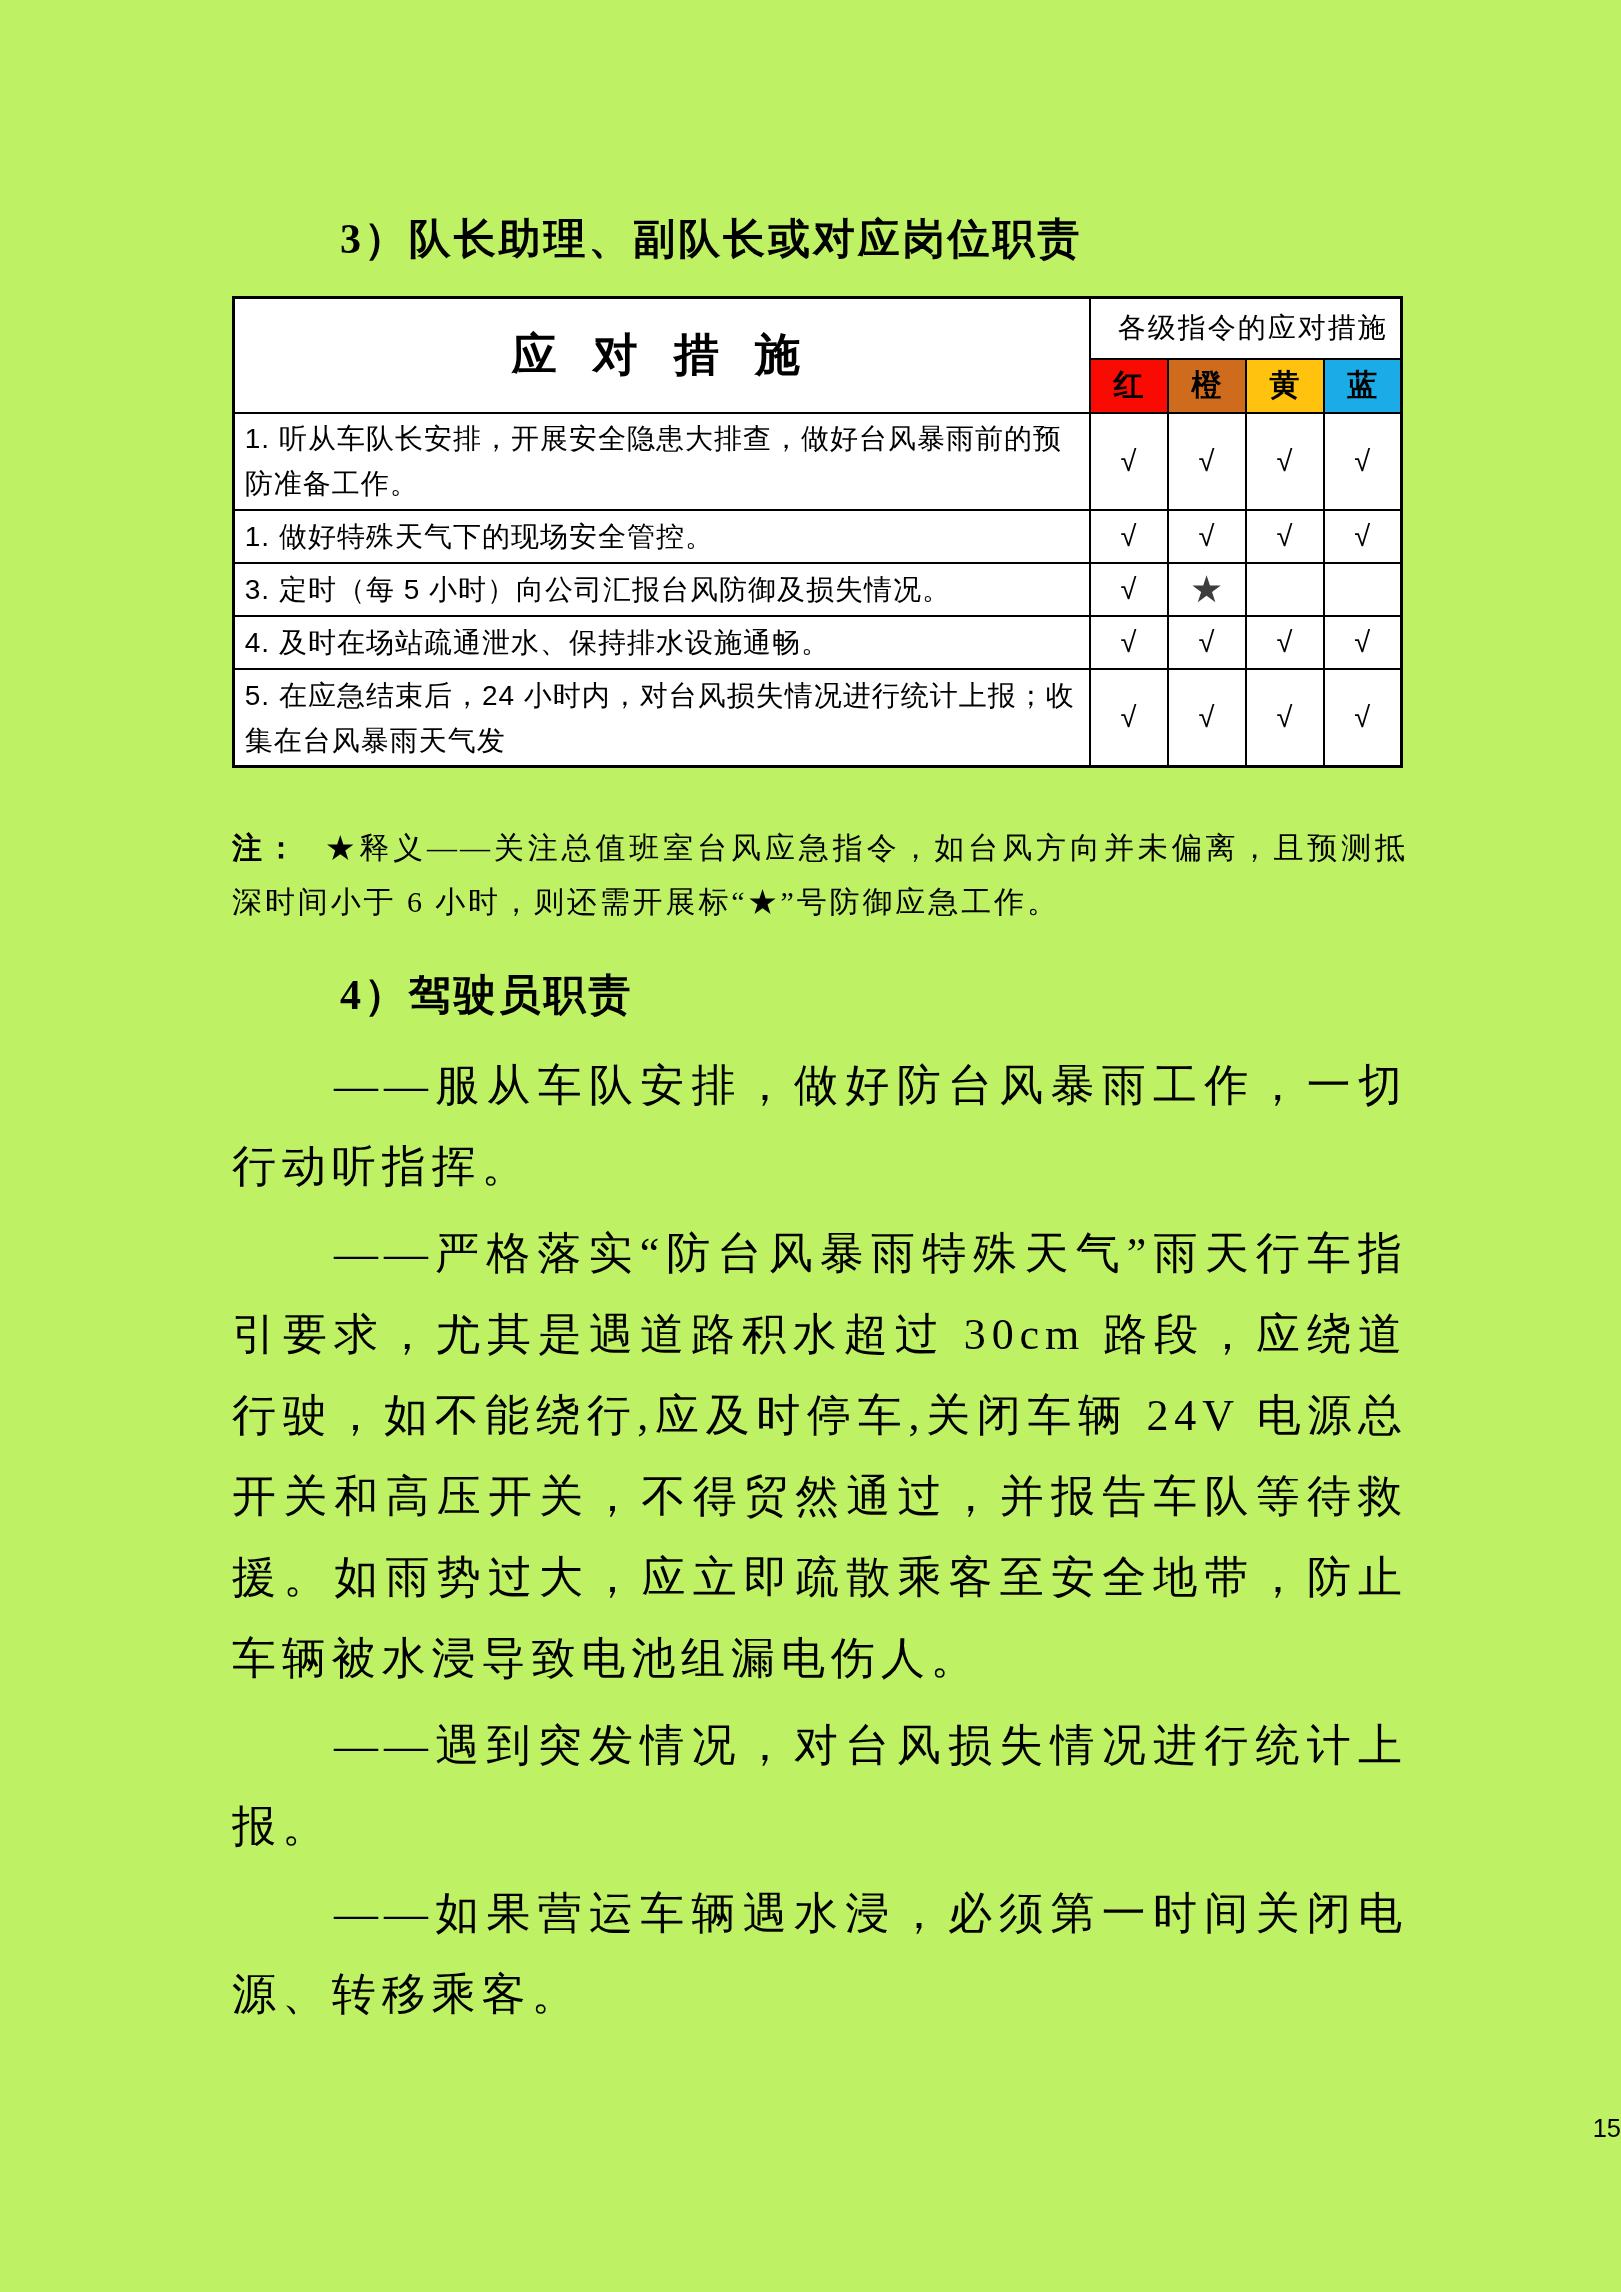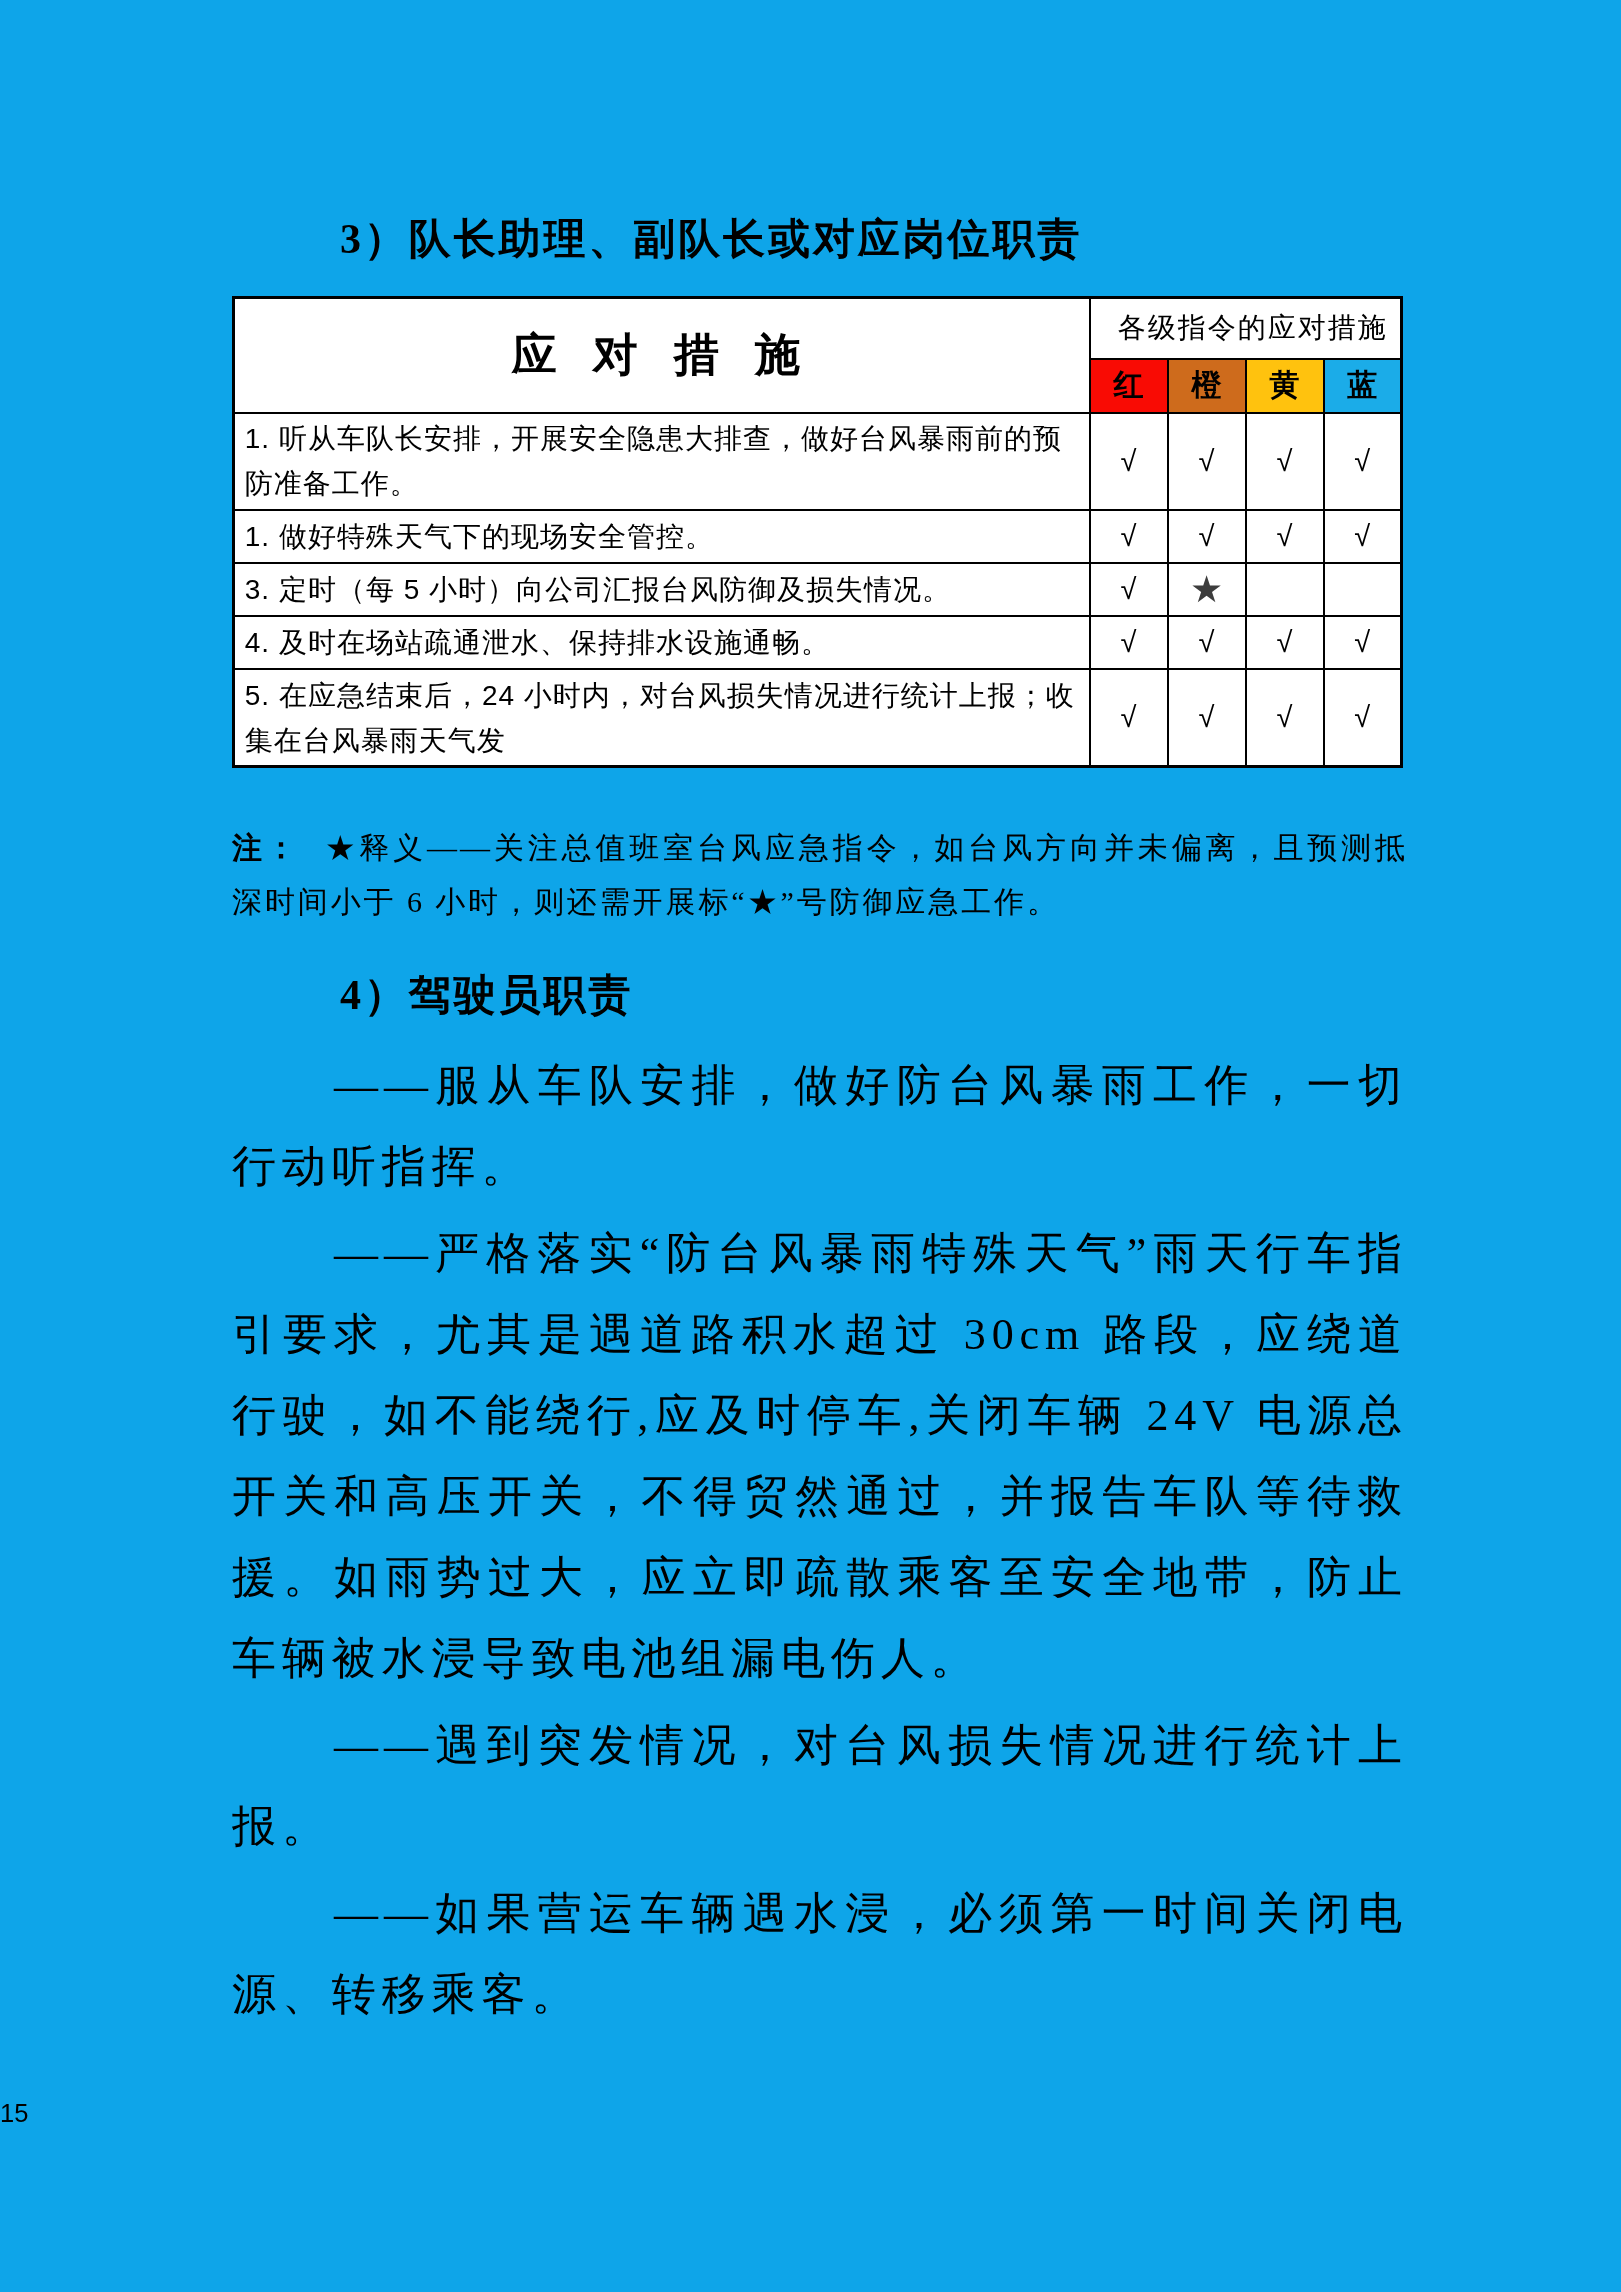--- a/index.html
+++ b/index.html
@@ -1,19 +1,19 @@
 <!DOCTYPE html>
 <html><head>
 <meta charset="utf-8">
 <style>
   html,body{margin:0;padding:0;background:#ffffff;}
   .page{
     position:relative;
     width:1621px;height:2293px;
-    background:#0ea5e9;color:#000;
+    background:#bef264;color:#000;
     box-sizing:border-box;
     padding:0 213px 0 232px;
     overflow:hidden;
     font-family:"Liberation Serif","DejaVu Serif",serif;
   }
   .section-heading{
     font-family:"Liberation Serif","DejaVu Serif",serif;
     font-weight:bold;
     font-size:42px;line-height:51px;
     letter-spacing:2.9px;
@@ -83,22 +83,22 @@
     margin:0 0 5.9px 0;
     font-size:44px;line-height:81px;
     letter-spacing:5.9px;
     text-indent:102px;
     text-align:justify;
     word-break:break-all;
   }
 
   .page-number{
     position:absolute;
-    left:0;right:0;bottom:165px;
-    text-align:left;
+    left:0;right:0;bottom:150px;
+    text-align:right;
     font-size:25.5px;
     font-family:"Liberation Sans","DejaVu Sans",sans-serif;
   }
 </style>
 </head>
 <body>
 
 <div class="page">
 
   <div class="section-heading heading-3">3）队长助理、副队长或对应岗位职责</div>

